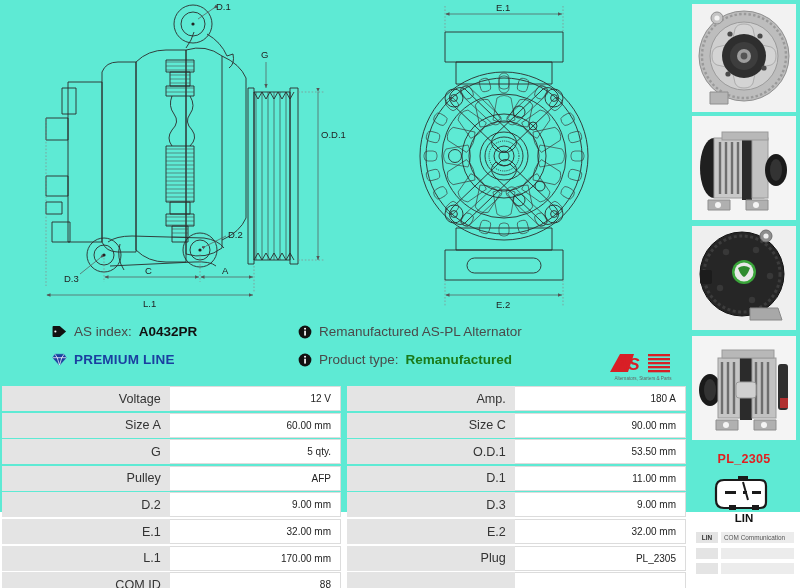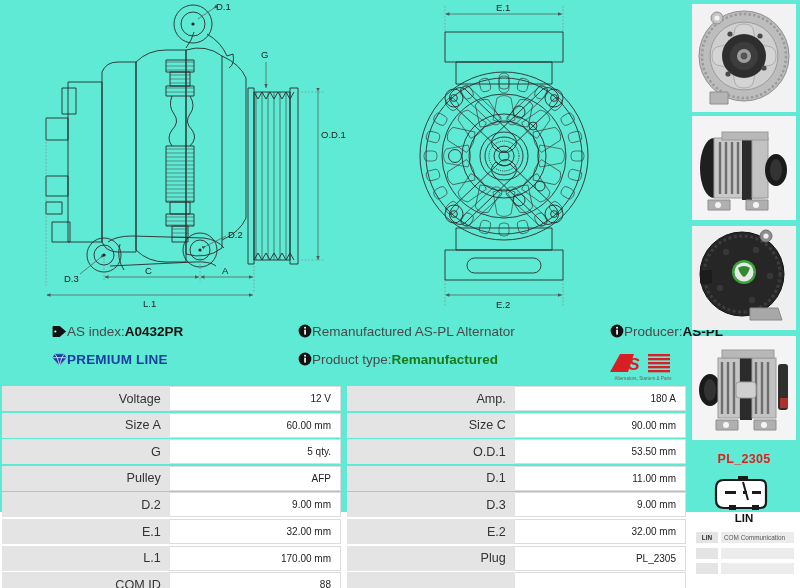--- a/index.html
+++ b/index.html
@@ -14,21 +14,21 @@
   #page { position: relative; width: 800px; height: 512px; background:#5eead4; }
 
   
   #drawings { position: absolute; left: 0; top: 0; width: 688px; height: 315px; }
   .draw-svg { display:block; }
 
   
   #info-header {
     position: absolute; left: 0; top: 318px; width: 688px; height: 66px;
   }
-  .info-row { position: absolute; display: flex; align-items: flex-start; font-size: 13.5px; padding-left: 40px; }
+  .info-row { position: absolute; display: flex; align-items: center; gap: 7px; font-size: 13.5px; padding-left: 40px; }
   .info-row .txt { white-space: nowrap; }
   .lbl-muted { color: #4a4a4a; }
   .val-strong { font-weight: bold; color: #111; }
   .val-green { font-weight: bold; color: #1a7a1a; }
   .premium { color: #1a3fa0; font-weight: bold; font-size: 13.5px; letter-spacing: .2px;}
 
   .ico { display:inline-flex; align-items:center; justify-content:center; flex:none; }
 
   
   #spec-table {
@@ -446,31 +446,20 @@
       <span class="ico">
         <svg width="14" height="14" viewBox="0 0 16 16">
           <circle cx="8" cy="8" r="7.3" fill="#111"></circle>
           <rect x="7.1" y="6.5" width="1.9" height="5.6" fill="#fff"></rect>
           <circle cx="8.05" cy="4.3" r="1.15" fill="#fff"></circle>
         </svg>
       </span>
       <span class="txt lbl-muted">Remanufactured AS-PL Alternator</span>
     </div>
 
-    <div class="info-row" style="left:570px; top:6px;">
-      <span class="ico">
-        <svg width="14" height="14" viewBox="0 0 16 16">
-          <circle cx="8" cy="8" r="7.3" fill="#111"></circle>
-          <rect x="7.1" y="6.5" width="1.9" height="5.6" fill="#fff"></rect>
-          <circle cx="8.05" cy="4.3" r="1.15" fill="#fff"></circle>
-        </svg>
-      </span>
-      <span class="txt lbl-muted">Producer:</span>
-      <span class="txt val-strong">AS-PL</span>
-    </div>
   </div>
 
   <div id="logo-as">
     <svg width="94" height="34" viewBox="0 0 94 34">
       <g>
         <path d="M14,22 L24,4 L32,4 L26,22 Z" fill="#d81f26"></path>
         <path d="M22,22 L30,4 L38,4 L32,22 Z" fill="#d81f26"></path>
         <text x="20" y="20" font-family="Liberation Sans, sans-serif" font-size="17" font-style="italic" font-weight="bold" fill="#d81f26">AS</text>
         <g fill="#d81f26">
           <rect x="52" y="4" width="22" height="2.3"></rect>

